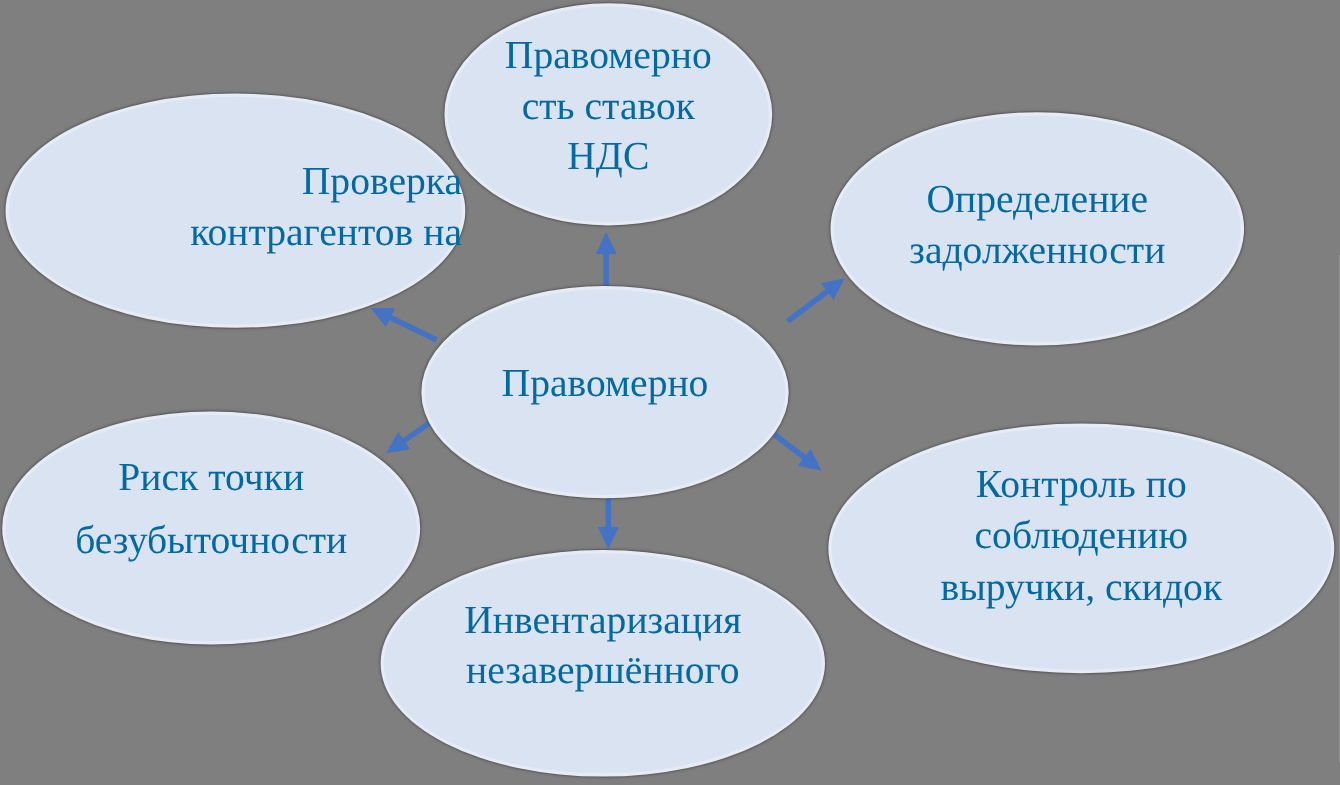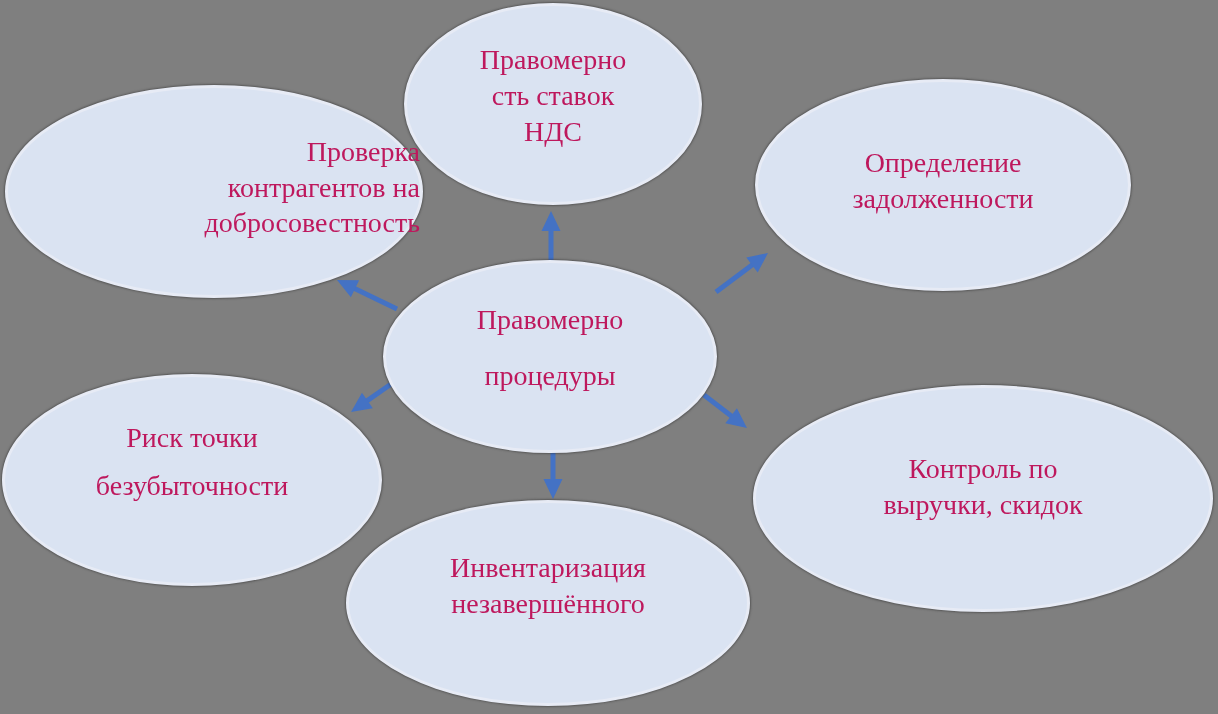--- a/index.html
+++ b/index.html
@@ -21,22 +21,22 @@
   .node {
     position: absolute;
     border-radius: 50%;
     background: var(--node-fill, #dae3f2);
     border: 3px solid var(--node-border, #e7ebf5);
     box-shadow: 0 0 2px 1px rgba(50,50,50,0.5);
     box-sizing: border-box;
     display: flex; flex-direction: column;
     align-items: center; justify-content: center;
     text-align: center;
-    color: #be185d;
-    font-size: 28px;
+    color: #0369a1;
+    font-size: 36px;
     line-height: 1.28;
   }
   .node .line { white-space: nowrap; }
   
   .n-top        { padding-bottom: 16px; }
   .n-top-left   { padding-bottom: 8px; align-items: flex-end; }
   .n-top-right  { padding-bottom: 8px; }
   .n-center     { line-height: 2.0; padding-bottom: 18px; }
   .n-bottom-left  { padding-bottom: 36px; gap: 12px; }
   .n-bottom-right { padding-bottom: 24px; font-family: Liberation Serif, serif; }
@@ -64,40 +64,39 @@
 
   <div class="node n-top" style="left:404px; top:3px; width:298px; height:202px;">
     <div class="line">Правомерно</div>
     <div class="line">сть ставок</div>
     <div class="line">НДС</div>
   </div>
 
   <div class="node n-top-left" style="left:5px; top:85px; width:418px; height:213px;">
     <div class="line">Проверка</div>
     <div class="line">контрагентов на</div>
-    <div class="line">добросовестность</div>
   </div>
 
-  <div class="node n-top-right" style="left:755px; top:79px; width:376px; height:212px;">
+  <div class="node n-top-right" style="left:755px; top:102px; width:376px; height:212px;">
     <div class="line">Определение</div>
     <div class="line">задолженности</div>
   </div>
 
   <div class="node n-center" style="left:383px; top:260px; width:334px; height:193px;">
     <div class="line">Правомерно</div>
-    <div class="line">процедуры</div>
   </div>
 
   <div class="node n-bottom-left" style="left:2px; top:374px; width:380px; height:212px;">
     <div class="line">Риск точки</div>
     <div class="line">безубыточности</div>
   </div>
 
   <div class="node n-bottom-right" style="left:753px; top:385px; width:460px; height:227px;">
     <div class="line">Контроль по</div>
+    <div class="line">соблюдению</div>
     <div class="line">выручки, скидок</div>
   </div>
 
   <div class="node n-bottom" style="left:346px; top:500px; width:404px; height:206px;">
     <div class="line">Инвентаризация</div>
     <div class="line">незавершённого</div>
   </div>
 
 </div>
 

